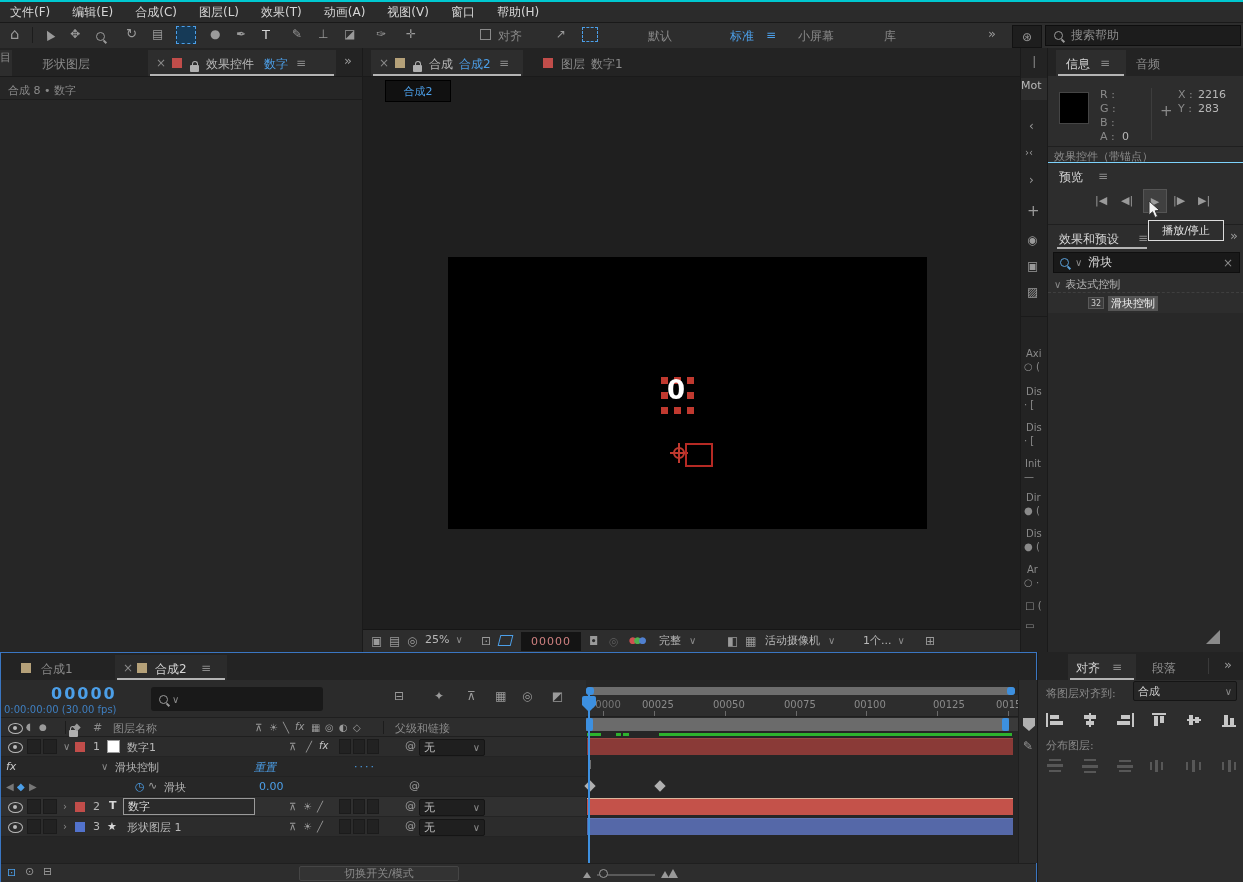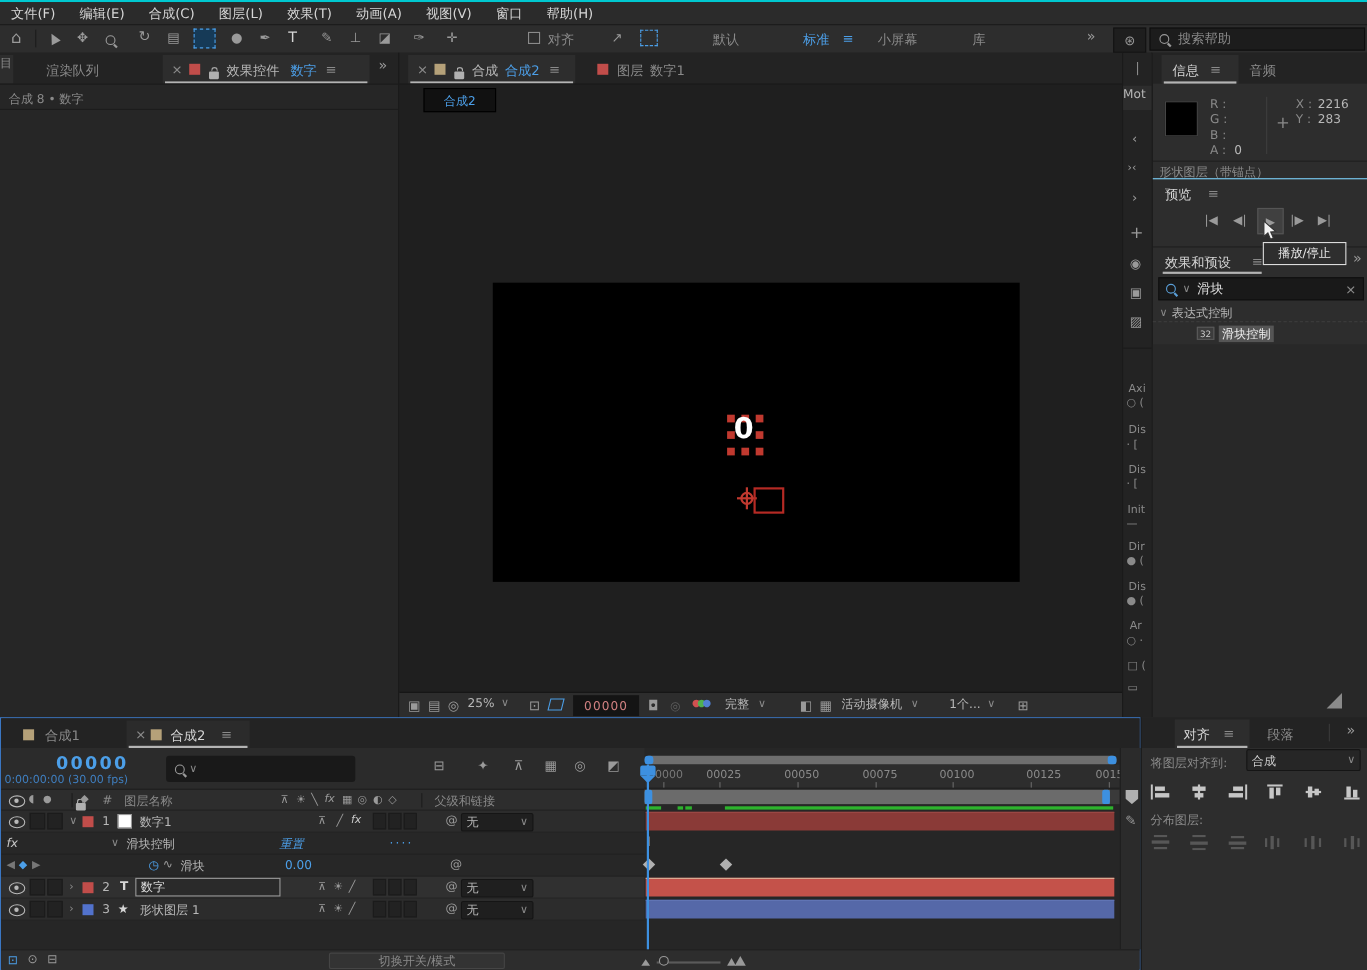--- a/index.html
+++ b/index.html
@@ -79,21 +79,21 @@
         <span class="ico">⊛</span>
       </div>
     <div class="abs row" style="left:1045px;top:2px;width:196px;height:21px;background:#1c1c1c;border:1px solid #0e0e0e;gap:8px;padding-left:8px;box-sizing:border-box;">
       <span class="mag"></span>
       <span class="dim nw">搜索帮助</span>
     </div>
   </div>
 
   <div class="abs" style="left:0;top:48px;width:362px;height:604px;background:#232323;">
     <div class="abs" style="left:0;top:2px;width:12px;height:26px;background:#2d2d2d;overflow:hidden;"><span class="dim f11">目</span></div>
-    <span class="abs dim nw" style="left:42px;top:8px;">渲染队列</span>
+    <span class="abs dim nw" style="left:42px;top:8px;">形状图层</span>
     <div class="abs" style="left:148px;top:2px;width:188px;height:26px;background:#2d2d2d;">
       <span class="abs dim" style="left:8px;top:6px;">×</span>
       <span class="abs chip" style="left:24px;top:8px;background:#c14d4a;"></span>
       <span class="abs lock" style="left:42px;top:11px;"></span>
       <span class="abs txt nw" style="left:58px;top:6px;">效果控件</span>
       <span class="abs blue nw" style="left:116px;top:6px;">数字</span>
       <span class="abs dim" style="left:148px;top:6px;">≡</span>
     </div>
     <div class="abs ul" style="left:150px;top:26px;width:184px;"></div>
     <span class="abs ico" style="left:344px;top:6px;font-size:13px;">»</span>
@@ -226,21 +226,21 @@
       <span class="abs dim f11" style="left:52px;top:54px;">A :</span>
       <span class="abs txt f11" style="left:74px;top:54px;">0</span>
       <div class="abs" style="left:103px;top:12px;width:1px;height:52px;background:#3d3d3d;"></div>
       <span class="abs dim" style="left:112px;top:26px;font-size:15px;">+</span>
       <span class="abs dim f11 nw" style="left:130px;top:12px;">X :</span>
       <span class="abs txt f11 nw" style="left:150px;top:12px;">2216</span>
       <span class="abs dim f11 nw" style="left:130px;top:26px;">Y :</span>
       <span class="abs txt f11 nw" style="left:150px;top:26px;">283</span>
     </div>
     <div class="abs nw" style="left:0;top:98px;width:196px;height:16px;border-top:1px solid #1f1f1f;overflow:hidden;">
-      <span class="abs dim f11 nw" style="left:6px;top:2px;">形状图层（带锚点）</span>
+      <span class="abs dim f11 nw" style="left:6px;top:2px;">效果控件（带锚点）</span>
     </div>
 
     <div class="abs" style="left:0;top:114px;width:196px;height:62px;border-top:1px solid #7dd3fc;">
       <span class="abs lt nw" style="left:11px;top:6px;">预览</span>
       <span class="abs dim" style="left:50px;top:6px;">≡</span>
       <span class="abs ico f11 nw" style="left:47px;top:32px;">|◀</span>
       <span class="abs ico f11 nw" style="left:73px;top:32px;">◀|</span>
       <div class="abs row" style="left:95px;top:26px;width:24px;height:24px;background:#404040;border:1px solid #555;justify-content:center;box-sizing:border-box;">
         <span class="ico f11">▶</span>
       </div>

